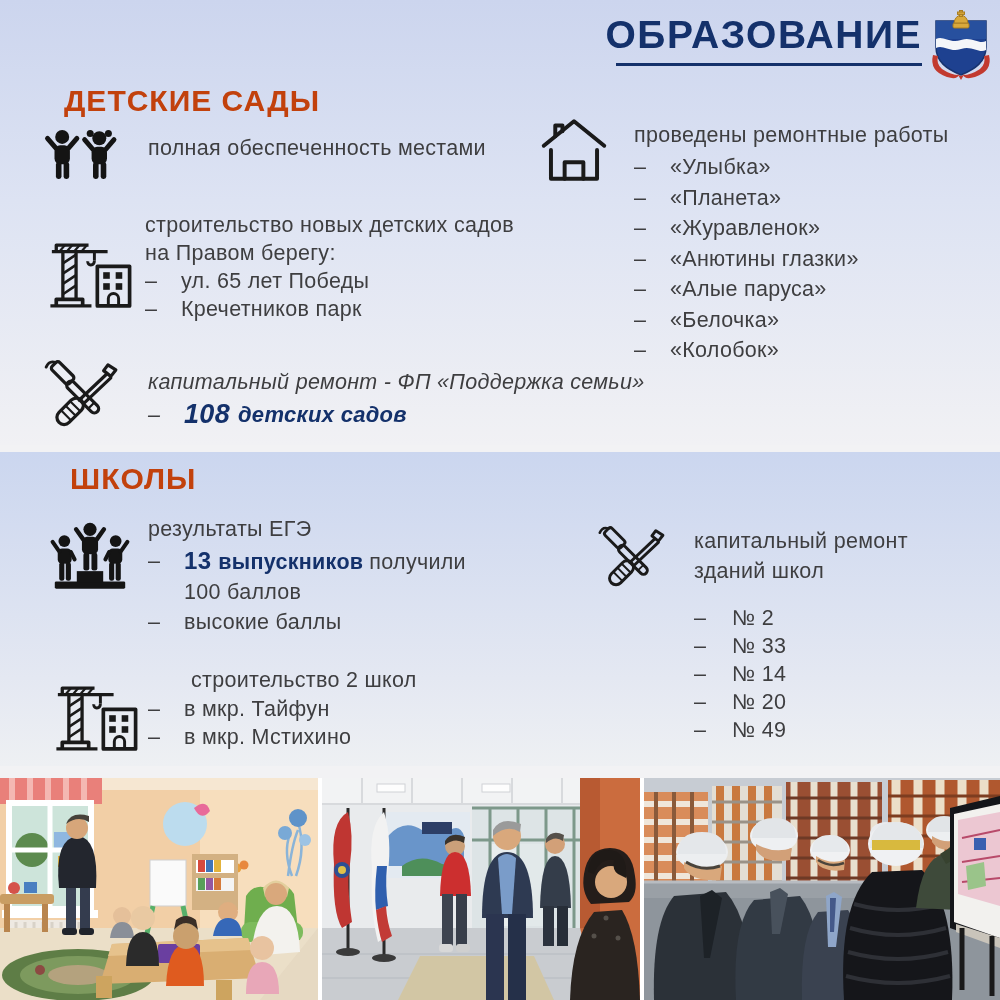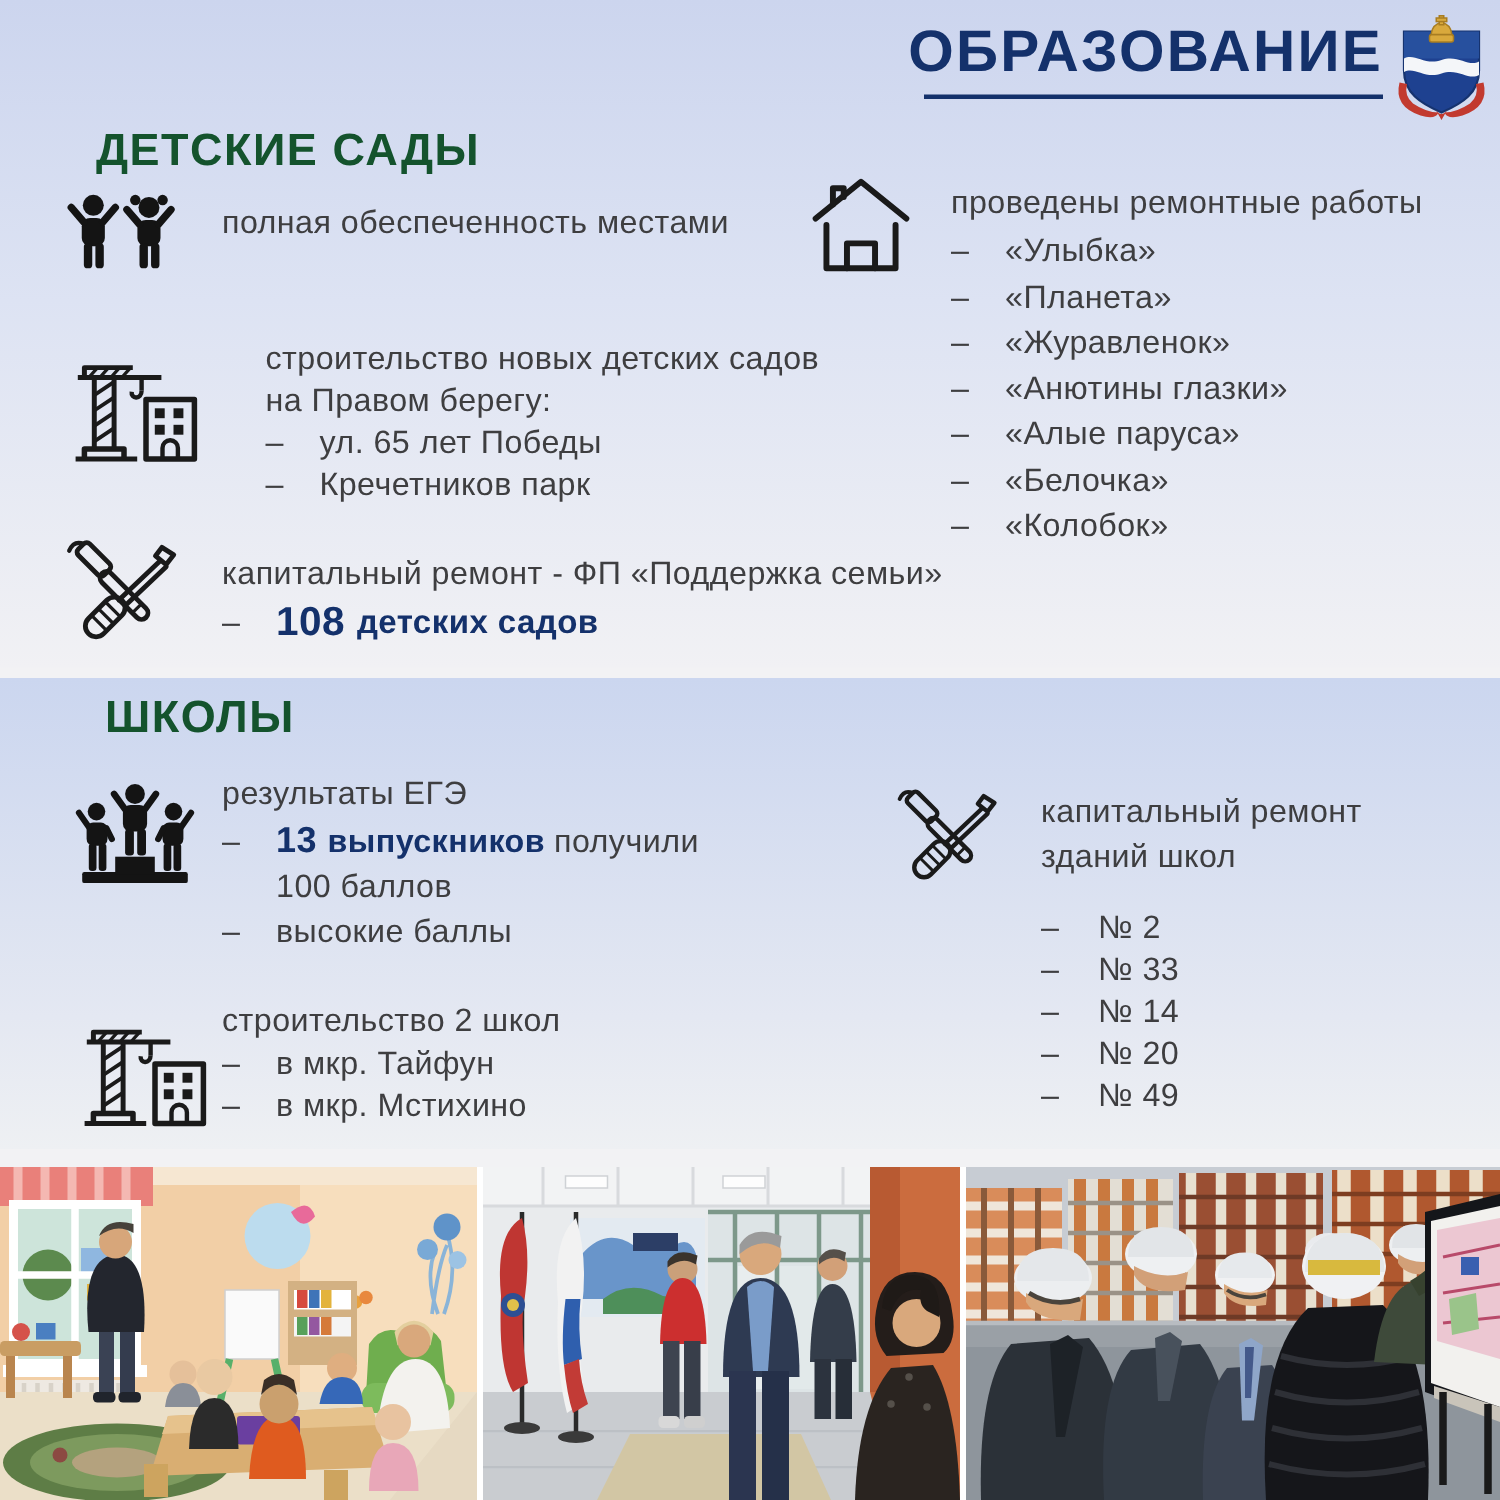--- a/index.html
+++ b/index.html
@@ -10,21 +10,21 @@
     color:#3e3e40;
   }
   .band-top{position:absolute;left:0;top:0;width:1000px;height:445px;
     background:linear-gradient(180deg,#ccd5ee 0%,#dde3f3 45%,#f1f1f4 100%);}
   .band-schools{position:absolute;left:0;top:452px;width:1000px;height:314px;
     background:linear-gradient(180deg,#cbd6ef 0%,#e4e8f2 72%,#eef0f3 100%);}
   .abs{position:absolute;}
   .hdr-title{top:13px;right:78px;font-size:39px;font-weight:800;color:#14316b;letter-spacing:1.5px;}
   .hdr-line{top:63px;right:78px;width:306px;height:3px;background:#14316b;}
   .emblem{top:9px;right:7px;}
-  .sec-title{font-size:30px;font-weight:800;color:#14532d;letter-spacing:1px;}
+  .sec-title{font-size:30px;font-weight:800;color:#c2410c;letter-spacing:1px;}
   .t{font-size:21.5px;line-height:28px;letter-spacing:.3px;}
   .dash{display:inline-block;width:36px;flex:0 0 36px;color:#3e3e40;}
   .blt{display:flex;line-height:30.5px;}
   .blt28{display:flex;line-height:28px;}
   .num{font-size:27px;font-weight:800;color:#14316b;margin-right:8px;line-height:28px;}
   .nb{font-weight:800;color:#14316b;font-size:22px;}
   .eb-line{line-height:30px;}
   .eb-num{font-size:24px;font-weight:800;color:#14316b;margin-right:7px;}
   .eb-bold{font-weight:800;color:#14316b;margin-right:6px;}
   .photos{position:absolute;left:0;top:778px;width:1000px;height:222px;display:flex;gap:4px;background:#fff;}
@@ -97,21 +97,21 @@
       <rect x="70" y="50" width="44" height="54" stroke-width="5"></rect>
       <g fill="#1a1a1a" stroke="none">
         <rect x="78" y="58" width="9" height="9"></rect>
           <rect x="95" y="58" width="9" height="9"></rect>
         <rect x="78" y="73" width="9" height="9"></rect>
           <rect x="95" y="73" width="9" height="9"></rect>
       </g>
       <path d="M85 104 V94 A7 7 0 0 1 99 94 V104" stroke-width="4"></path>
     </svg>
   </div>
-  <div class="abs t" style="left:145px;top:226px;width:420px;line-height:27.5px;margin-left:32px;">
+  <div class="abs t" style="left:145px;top:212px;width:420px;line-height:27.5px;">
     <div>строительство новых детских садов</div>
     <div>на Правом берегу:</div>
     <div>
 
         <div class="blt28">
           <span class="dash">–</span>
           <span>ул. 65 лет Победы</span>
         </div>
 
         <div class="blt28">
@@ -132,21 +132,21 @@
       <g transform="translate(27,21) rotate(45)">
         <rect x="-17" y="-10" width="34" height="15" rx="4"></rect>
         <path d="M-17 -6 Q-26 -2 -22 8" stroke-width="4"></path>
       </g>
       <g transform="translate(32,28) rotate(-45)">
         <rect x="-6" y="6" width="12" height="58" rx="6"></rect>
         <path d="M-6 52 H6" stroke-width="3"></path>
       </g>
     </svg>
   </div>
-  <div class="abs t" style="left:148px;top:368px;">
+  <div class="abs t" style="left:148px;top:368px;font-style:italic;">
     <div>капитальный ремонт - ФП «Поддержка семьи»</div>
     <div class="blt" style="margin-top:4px;">
       <span class="dash">–</span>
       <span class="num">108</span>
       <span class="nb" style="line-height:30px;">детских садов</span>
     </div>
   </div>
 
   <div class="abs" style="left:536px;top:114px;">
     <svg width="76" height="72" viewBox="0 0 100 100" fill="none" stroke="#1a1a1a" stroke-width="5.5" stroke-linejoin="round" stroke-linecap="round">
@@ -265,21 +265,21 @@
       <g fill="#1a1a1a" stroke="none">
         <rect x="78" y="58" width="9" height="9"></rect>
           <rect x="95" y="58" width="9" height="9"></rect>
         <rect x="78" y="73" width="9" height="9"></rect>
           <rect x="95" y="73" width="9" height="9"></rect>
       </g>
       <path d="M85 104 V94 A7 7 0 0 1 99 94 V104" stroke-width="4"></path>
     </svg>
   </div>
   <div class="abs t" style="left:148px;top:666px;width:360px;">
-    <div style="line-height:29px;">строительство 2 школ</div>
+    <div style="line-height:29px;margin-left:43px;">строительство 2 школ</div>
     <div>
 
         <div class="blt28">
           <span class="dash">–</span>
           <span>в мкр. Тайфун</span>
         </div>
 
         <div class="blt28">
           <span class="dash">–</span>
           <span>в мкр. Мстихино</span>

